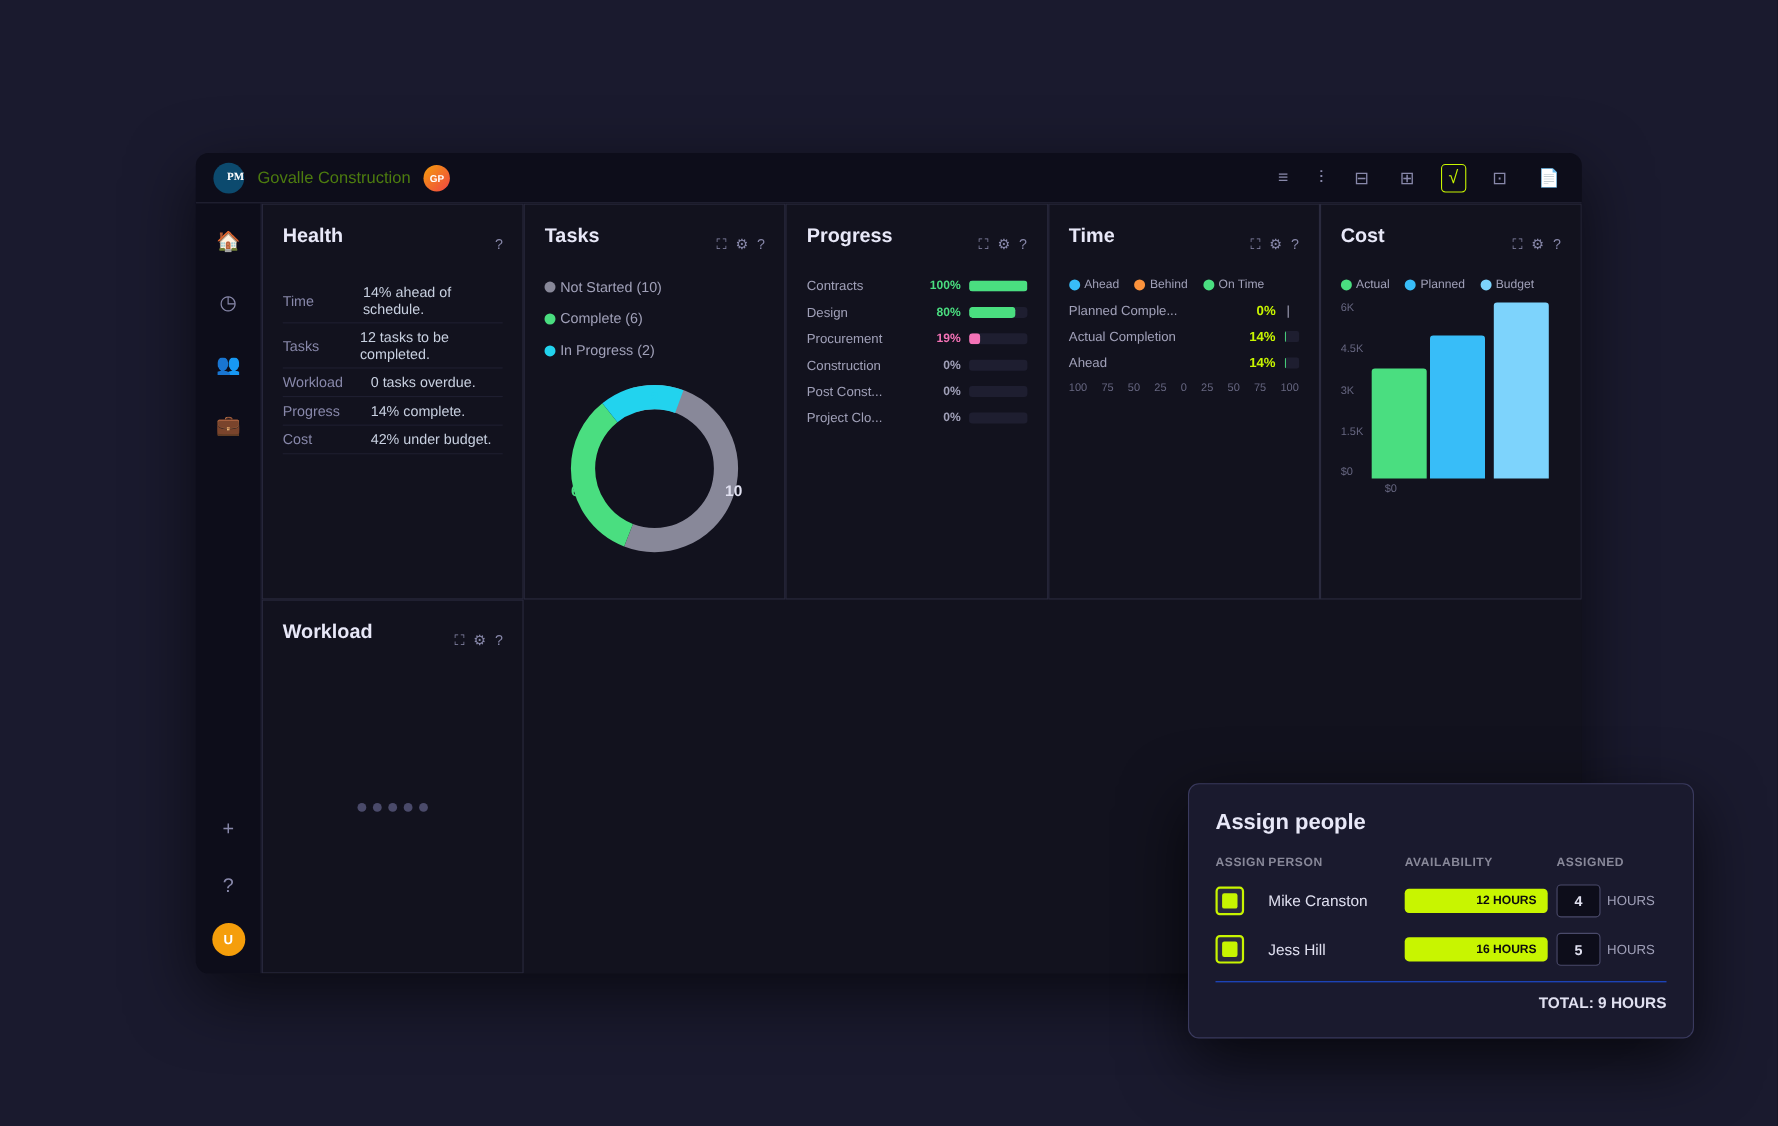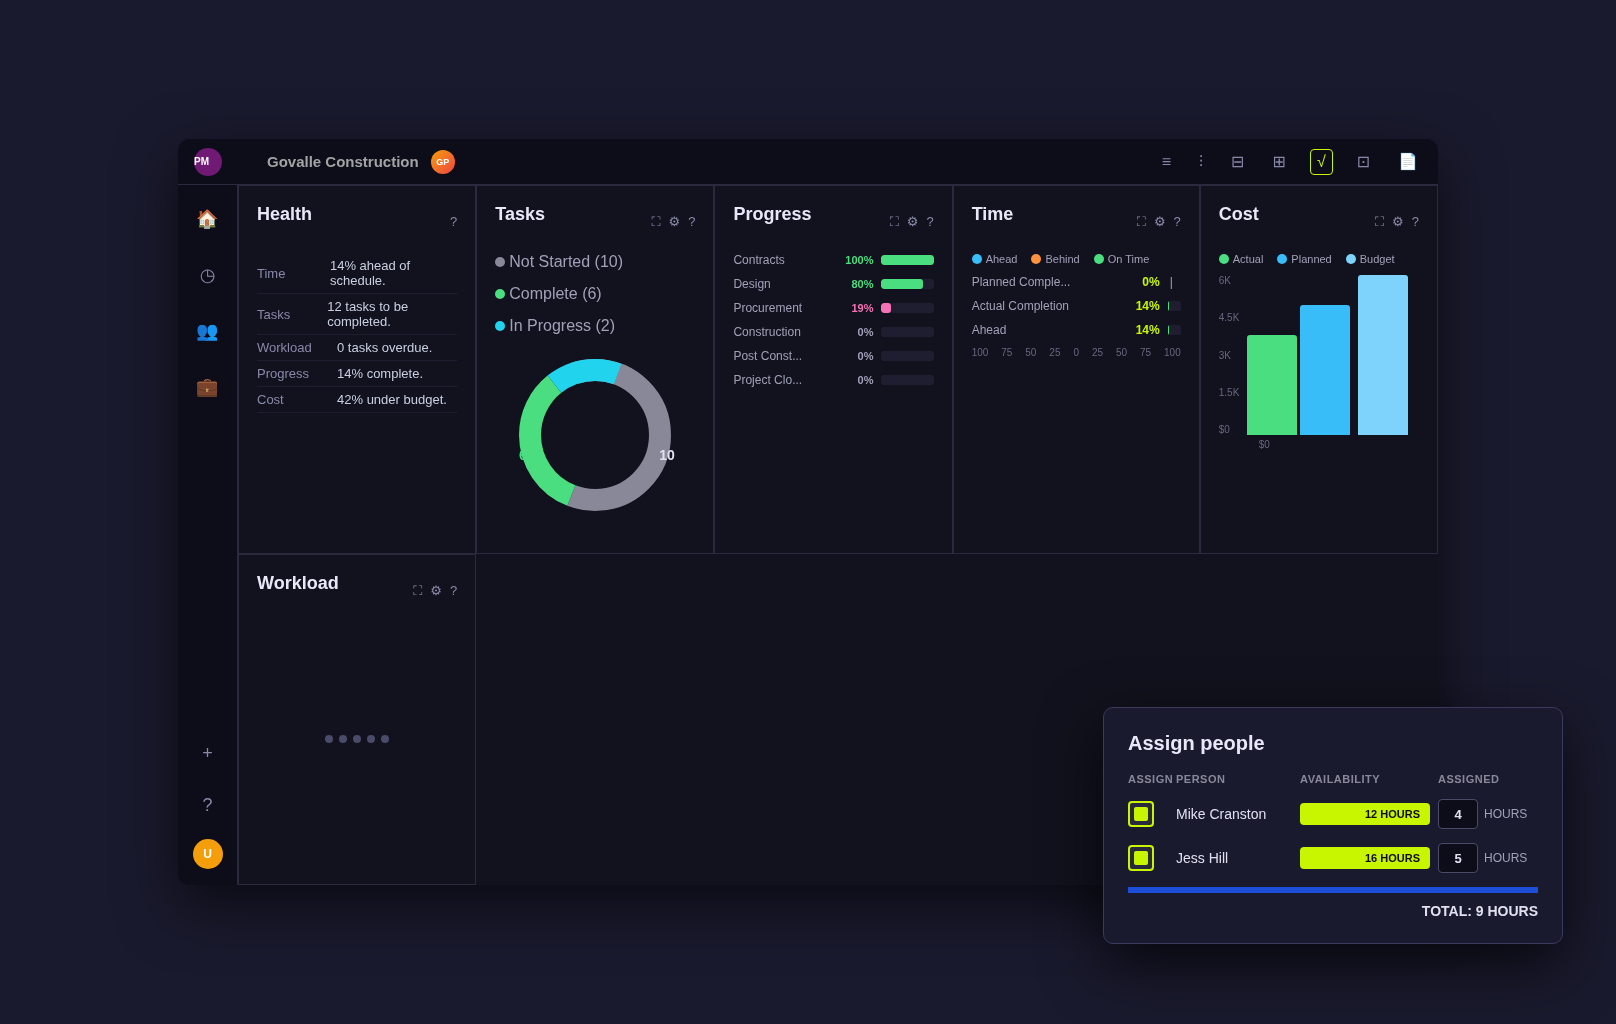--- a/index.html
+++ b/index.html
@@ -27,29 +27,28 @@
       height: 46px;
       display: flex;
       align-items: center;
       padding: 0 16px;
       gap: 12px;
       border-bottom: 1px solid #2a2a3e;
     }
     .pm-logo {
       width: 28px; height: 28px;
       border-radius: 50%;
-      background: #701a75;
-      display: flex; align-items: center; justify-content: flex-start;
-      color: white; font-size: 10px; font-weight: bold;
+      background: #0c4a6e;
+      display: flex; align-items: center; justify-content: flex-end;
+      color: white; font-size: 10px; font-weight: bold; font-family: Liberation Serif, serif;
     }
     .project-title {
-      color: #a3a3a3;
+      color: #4d7c0f;
       font-size: 15px;
-      font-weight: 700;
-      margin-left: 33px;
+      font-weight: 400;
     }
     .avatar-gp {
       width: 24px; height: 24px;
       border-radius: 50%;
       background: linear-gradient(135deg, #f59e0b, #ef4444);
       display: flex; align-items: center; justify-content: center;
       color: white; font-size: 9px; font-weight: bold;
     }
     .top-nav {
       margin-left: auto;
@@ -177,21 +176,21 @@
     }
     .health-value {
       color: #c8d0e0;
       font-size: 13px;
     }
 
     
     .tasks-legend {
       display: flex;
       gap: 14px;
-      font-size: 16px;
+      font-size: 13px;
       color: #a0a0b8;
       margin-bottom: 0;
       flex-wrap: wrap;
     }
     .legend-dot {
       width: 10px; height: 10px;
       border-radius: 50%;
       display: inline-block;
       margin-right: 4px;
     }
@@ -311,21 +310,21 @@
       justify-content: center;
       height: 80%;
       color: #666680;
       font-size: 13px;
     }
 
     
     .modal-overlay {
       position: fixed;
       bottom: 80px;
-      right: 53px;
+      right: 76px;
       z-index: 1000;
     }
 
     .assign-modal {
       background: #1a1a2e;
       border: 1px solid #3a3a5e;
       border-radius: 10px;
       padding: 24px;
       width: 460px;
       box-shadow: 0 20px 60px rgba(0,0,0,0.7);
@@ -409,21 +408,21 @@
       font-size: 12px;
     }
 
     .assign-total {
       text-align: right;
       color: #e0e0f0;
       font-size: 14px;
       font-weight: 700;
       margin-top: 10px;
       padding-top: 10px;
-      border-top: 6px solid #1d4ed8;
+      border-top: 1px solid #1d4ed8;
     }
 
     
     .donut-svg {
       overflow: visible;
     }
   </style>
 </head>
 <body>
 

